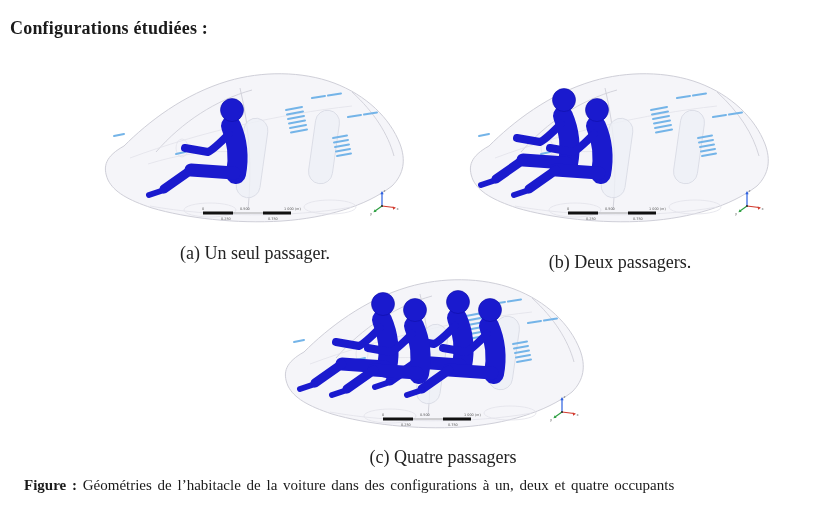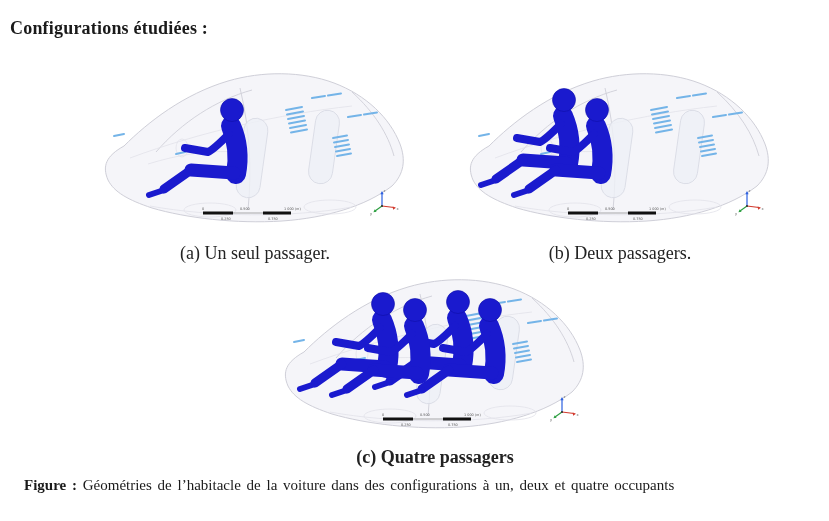--- a/index.html
+++ b/index.html
@@ -21,22 +21,22 @@
   .panel{position:absolute;width:330px;height:178px;}
   .panel svg{display:block;width:330px;height:178px;}
   .panel-a{left:90px;top:60px;}
   .panel-b{left:455px;top:60px;}
   .panel-c{left:270px;top:266px;}
   .subcaption{
     position:absolute;width:330px;text-align:center;
     font-size:18px;color:#222222;
   }
   .cap-a{left:90px;top:243px;}
-  .cap-b{left:455px;top:243px;}
-  .cap-c{left:270px;top:447px;font-weight:bold;}
+  .cap-b{left:455px;top:252px;}
+  .cap-c{left:278px;top:447px;}
   .figure-caption{
     position:absolute;left:8px;top:477px;width:815px;
     font-size:15px;word-spacing:2px;color:var(--text);margin-left:16px;
   }
   .figure-label{font-weight:bold;}
 
   
   .car-hull{fill:var(--car-fill);fill-opacity:0.55;stroke:var(--car-line);stroke-width:1;}
   .car-line{fill:none;stroke:var(--car-line);stroke-width:0.9;}
   .car-line-soft{fill:none;stroke:#e2e2ea;stroke-width:0.8;}

